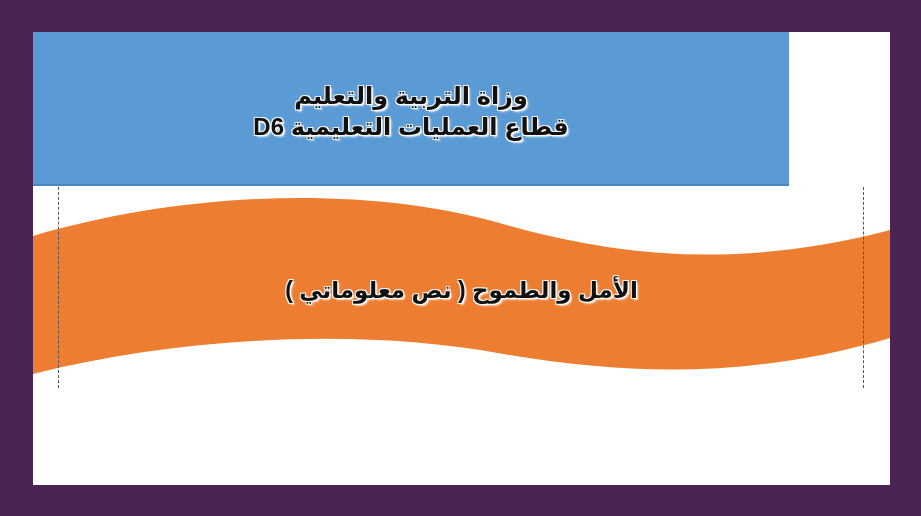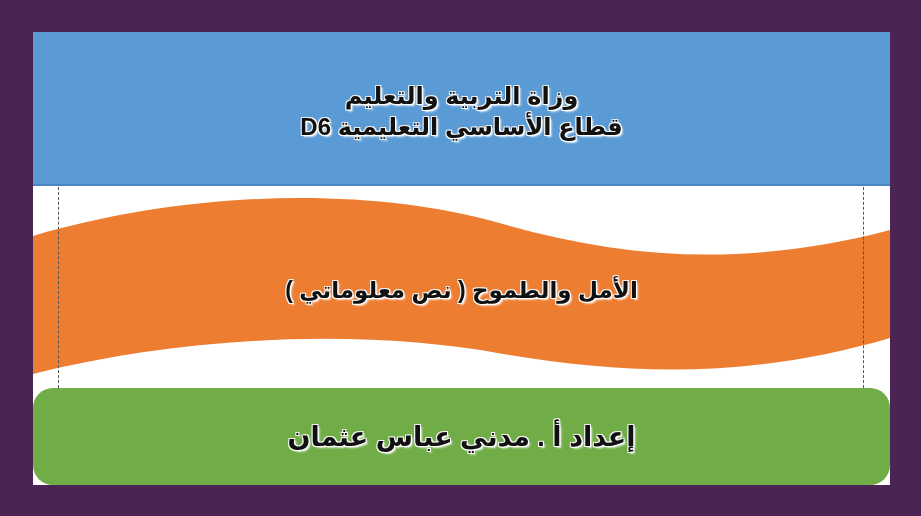--- a/index.html
+++ b/index.html
@@ -30,21 +30,21 @@
     height: 453px;
     background: #ffffff;
     overflow: hidden;
   }
 
   
   .header-band {
     position: absolute;
     left: 0;
     top: 0;
-    width: 857px;
+    width: 756px;
     height: 154px;
     background: #5B9BD5;
     border-bottom: 2px solid #4A86C0;
     box-sizing: border-box;
     display: flex;
     flex-direction: column;
     align-items: center;
     justify-content: center;
     padding-top: 8px;
   }
@@ -142,21 +142,21 @@
 </style>
 </head>
 <body>
 
 <div class="slide-root">
 
   <div class="slide-canvas">
 
     <div class="header-band">
       <div class="header-line">وزاة التربية والتعليم</div>
-      <div class="header-line">قطاع الأساسي التعليمية D6</div>
+      <div class="header-line">قطاع العمليات التعليمية D6</div>
     </div>
 
     <div class="wave-layer">
       <svg viewBox="0 0 857 202" preserveAspectRatio="none" xmlns="http://www.w3.org/2000/svg">
         <path d="M0 50
                  C 150 6, 330 -2, 470 38
                  C 600 75, 720 80, 857 44
                  L 857 152
                  C 720 192, 600 190, 470 168
                  C 330 142, 150 150, 0 188
@@ -164,18 +164,15 @@
       </svg>
     </div>
 
     <div class="wave-caption">
       <div class="wave-caption-text">الأمل والطموح ( نص معلوماتي )</div>
     </div>
 
     <div class="guide guide-left"></div>
     <div class="guide guide-right"></div>
 
-    <div class="footer-box">
-      <div class="footer-text">إعداد أ . مدني عباس عثمان</div>
-    </div>
 
   </div>
 </div>
 
 </body></html>

